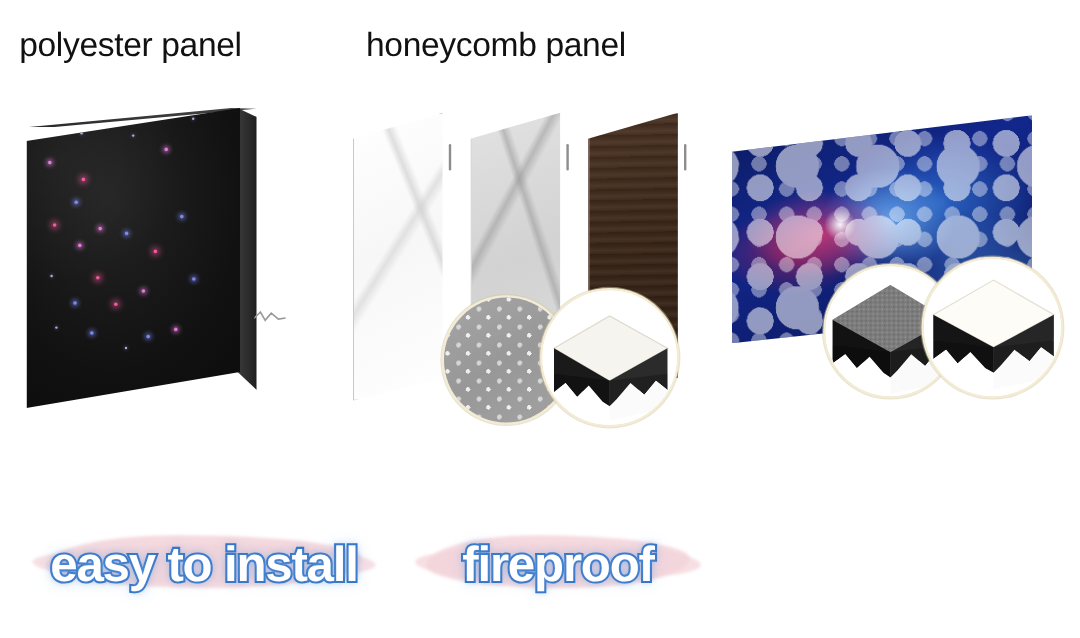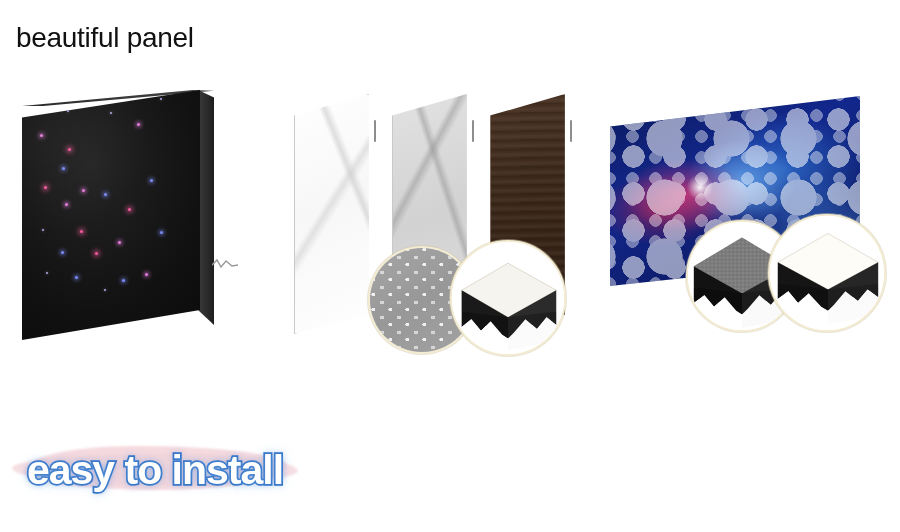--- a/index.html
+++ b/index.html
@@ -253,21 +253,21 @@
 
   
   .caption {
     position: absolute;
     bottom: 26px;
     height: 72px;
     display: flex;
     align-items: center;
     justify-content: center;
   }
-  #caption-0 { left: 5px;  width: 300px; justify-content: center; }
+  #caption-0 { left: 20px;  width: 300px; justify-content: center; }
   #caption-1 { left: 340px; width: 250px; }
   #caption-2 { left: 632px; width: 258px; }
 
   .brush {
     position: absolute;
     left: 6%;
     top: 16%;
     width: 88%;
     height: 62%;
     background: #f4d4da;
@@ -300,21 +300,22 @@
       0 0 6px rgba(90,150,220,.65),
       0 0 12px rgba(120,175,235,.45);
     white-space: nowrap;
   }
 </style>
 </head>
 <body>
 
 <div id="stage">
 
-  <div class="title" id="title-0">beautiful panel</div>
+  <div class="title" id="title-0">polyester panel</div>
+  <div class="title" id="title-1">honeycomb panel</div>
 
   <div class="col" id="col-0">
     <div id="star-panel">
       <div class="star-top"></div>
       <div class="star-side"></div>
       <div class="star-face">
         <span class="star m" style="left:46px;  top:58px;"></span>
         <span class="star p" style="left:18px;  top:44px;"></span>
         <span class="star s" style="left:45px;  top:20px;"></span>
         <span class="star s" style="left:88px;  top:22px;"></span>
@@ -425,15 +426,19 @@
         </svg>
       </div>
     </div>
   </div>
 
   <div class="caption" id="caption-0">
     <span class="brush"></span>
     <span class="caption-text">easy to install</span>
   </div>
 
+  <div class="caption" id="caption-1">
+    <span class="brush"></span>
+    <span class="caption-text">fireproof</span>
+  </div>
 
 
 </div>
 
 </body></html>

